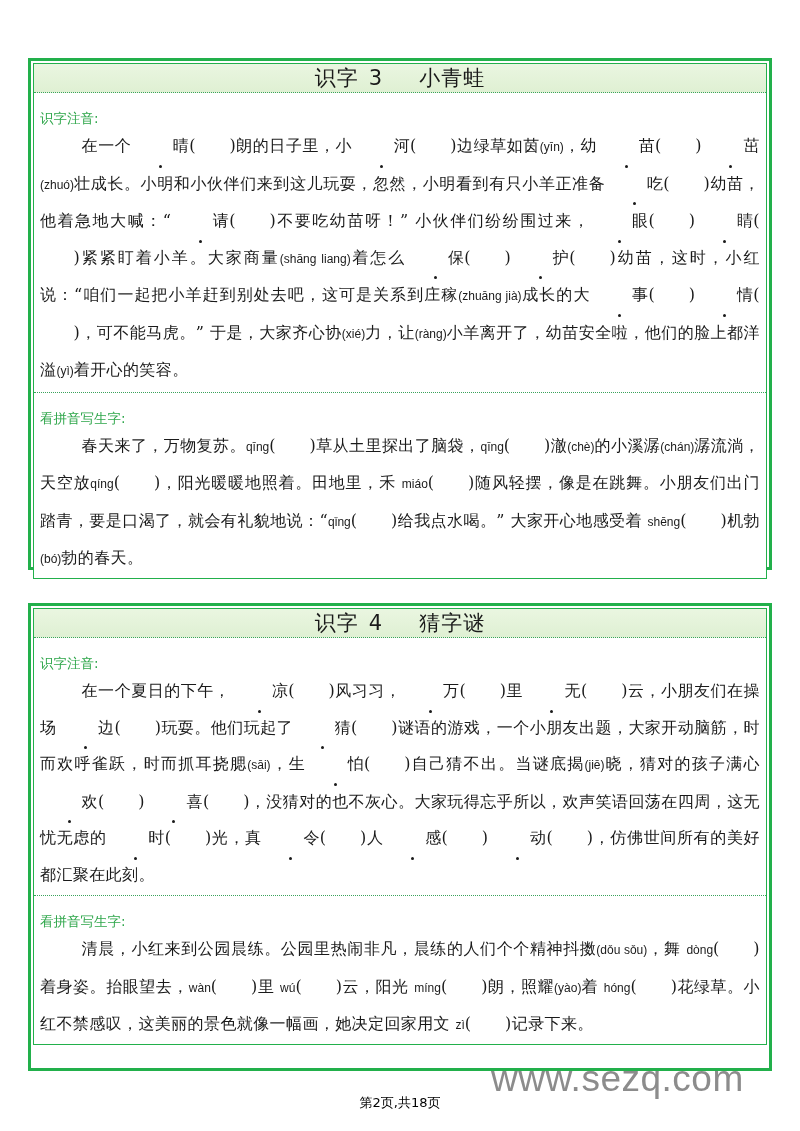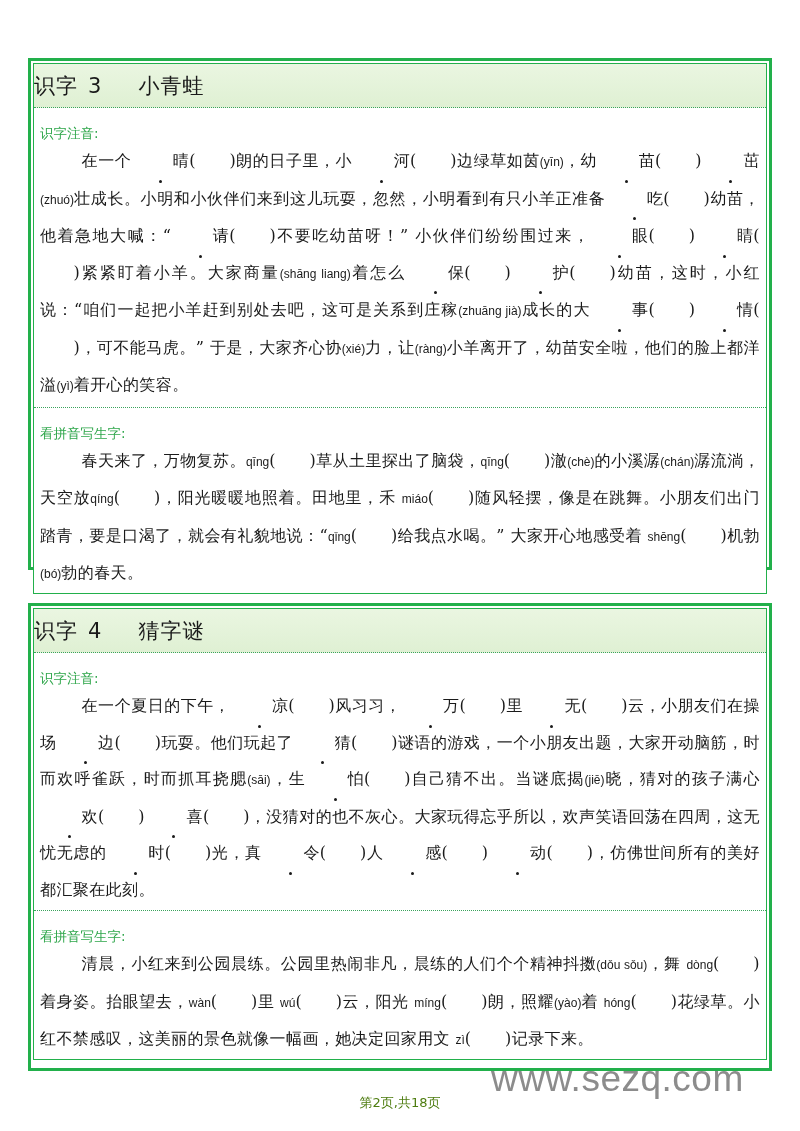--- a/index.html
+++ b/index.html
@@ -12,26 +12,26 @@
       width: 744px;
       border: 3px solid #22b04b;
       padding: 2px;
       background: #fff;
     }
     .card-inner {
       border: 1.5px solid #22b04b;
       background: #fff;
     }
     .card-title {
-      height: 44px;
+      height: 29px;
       background: linear-gradient(to bottom, #eaf6e1, #dff0d3);
       border-bottom: 1.5px dotted #3aa35c;
       display: flex;
       align-items: center;
-      justify-content: flex-start;
+      justify-content: center;
       font-family: "DejaVu Sans", "Liberation Sans", sans-serif;
       font-size: 21px;
       color: #1a1a1a;
       letter-spacing: 1px;
     }
     .card-title .num { margin: 0 36px 0 10px; }
     .section-label {
       font-family: "DejaVu Sans", "Liberation Sans", sans-serif;
       font-size: 13.5px;
       color: #2ea64a;
@@ -70,21 +70,21 @@
     #card2 { top: 603px; height: 468px; }
 
     .footer {
       position: absolute;
       top: 1094px;
       left: 0;
       width: 800px;
       text-align: center;
       font-family: "DejaVu Sans", "Liberation Sans", sans-serif;
       font-size: 13px;
-      color: #4d7c0f;
+      color: #000000;
     }
     .watermark {
       position: absolute;
       left: 491px;
       top: 1058px;
       font-family: "Liberation Sans", "DejaVu Sans", sans-serif;
       font-size: 37px;
       color: #8c8c8c;
       letter-spacing: 0.5px;
     }

